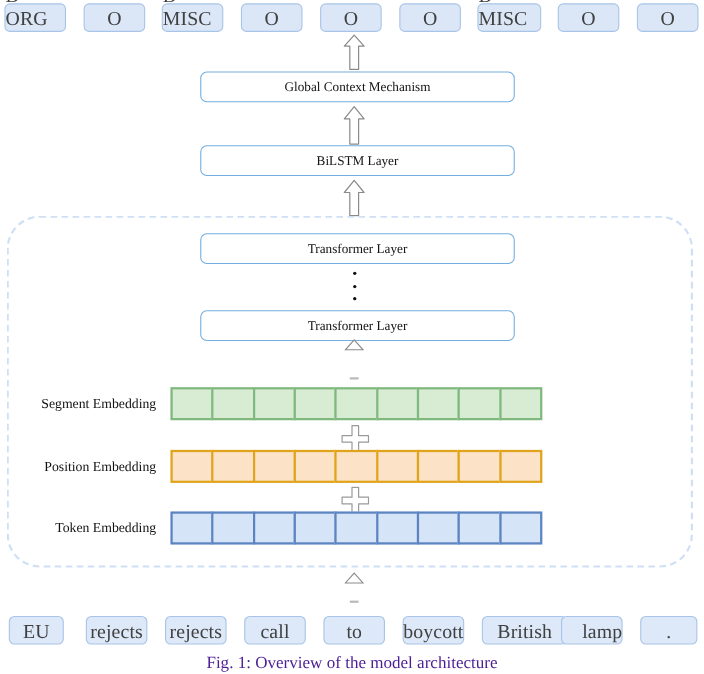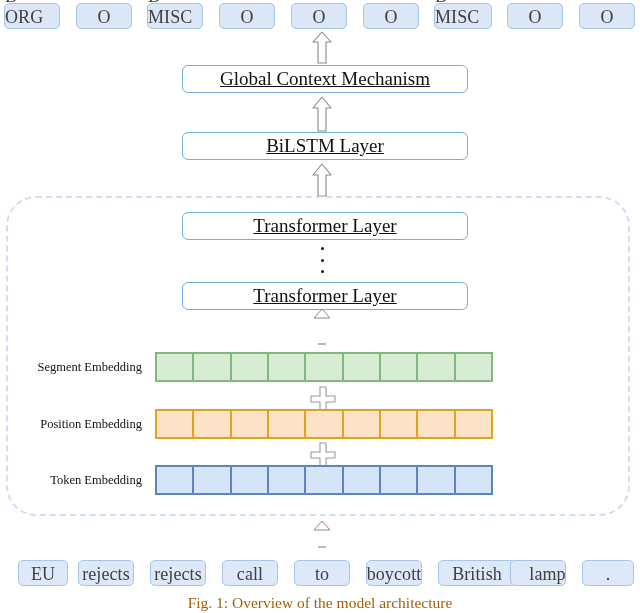--- a/index.html
+++ b/index.html
@@ -45,24 +45,23 @@
   
   .layerbox {
     position: absolute;
     height: 28px;
     border: 1.4px solid #74aee0;
     border-radius: 6px;
     background: #ffffff;
     display: flex;
     align-items: center;
     justify-content: center;
-    font-size: 19px;
+    font-size: 12px;
     color: #111;
     box-sizing: border-box;
-    text-decoration: underline;
   }
 
   
   #bert-box {
     position: absolute;
     left: 6px;
     top: 196px;
     width: 624px;
     height: 320px;
     border: 2px dashed #cfe0f5;
@@ -125,21 +124,21 @@
   }
 
   
   #caption {
     position: absolute;
     left: 0;
     top: 594px;
     width: 640px;
     text-align: center;
     font-size: 15.5px;
-    color: #a16207;
+    color: #4c1d95;
     font-family: "Liberation Serif", "DejaVu Serif", serif;
   }
 </style>
 </head>
 <body>
 
 <div id="figure">
 
   <div class="abs" style="left:0;top:3px;width:640px;height:26px;">
     <div class="pill" style="left:4px;width:56px;">
@@ -266,21 +265,21 @@
     <div class="cell"></div>
   </div>
 
   <svg class="caret" style="left:313px;top:520px;" width="18" height="11" viewBox="0 0 18 11">
     <path d="M9 1 L17 10 L1 10 Z" fill="#ffffff" stroke="#8a8a8a" stroke-width="1"></path>
   </svg>
 
   <div class="abs" style="left:318px;top:546px;width:8px;height:2px;background:#b9b9b9;"></div>
 
   <div class="abs" style="left:0;top:560px;width:640px;height:28px;">
-    <div class="pill token" style="left:18px;width:50px;">
+    <div class="pill token" style="left:8px;width:50px;">
       <span>EU</span>
     </div>
     <div class="pill token" style="left:78px;width:56px;">
       <span>rejects</span>
     </div>
     <div class="pill token" style="left:150px;width:56px;">
       <span>rejects</span>
     </div>
     <div class="pill token" style="left:222px;width:56px;">
       <span>call</span>

